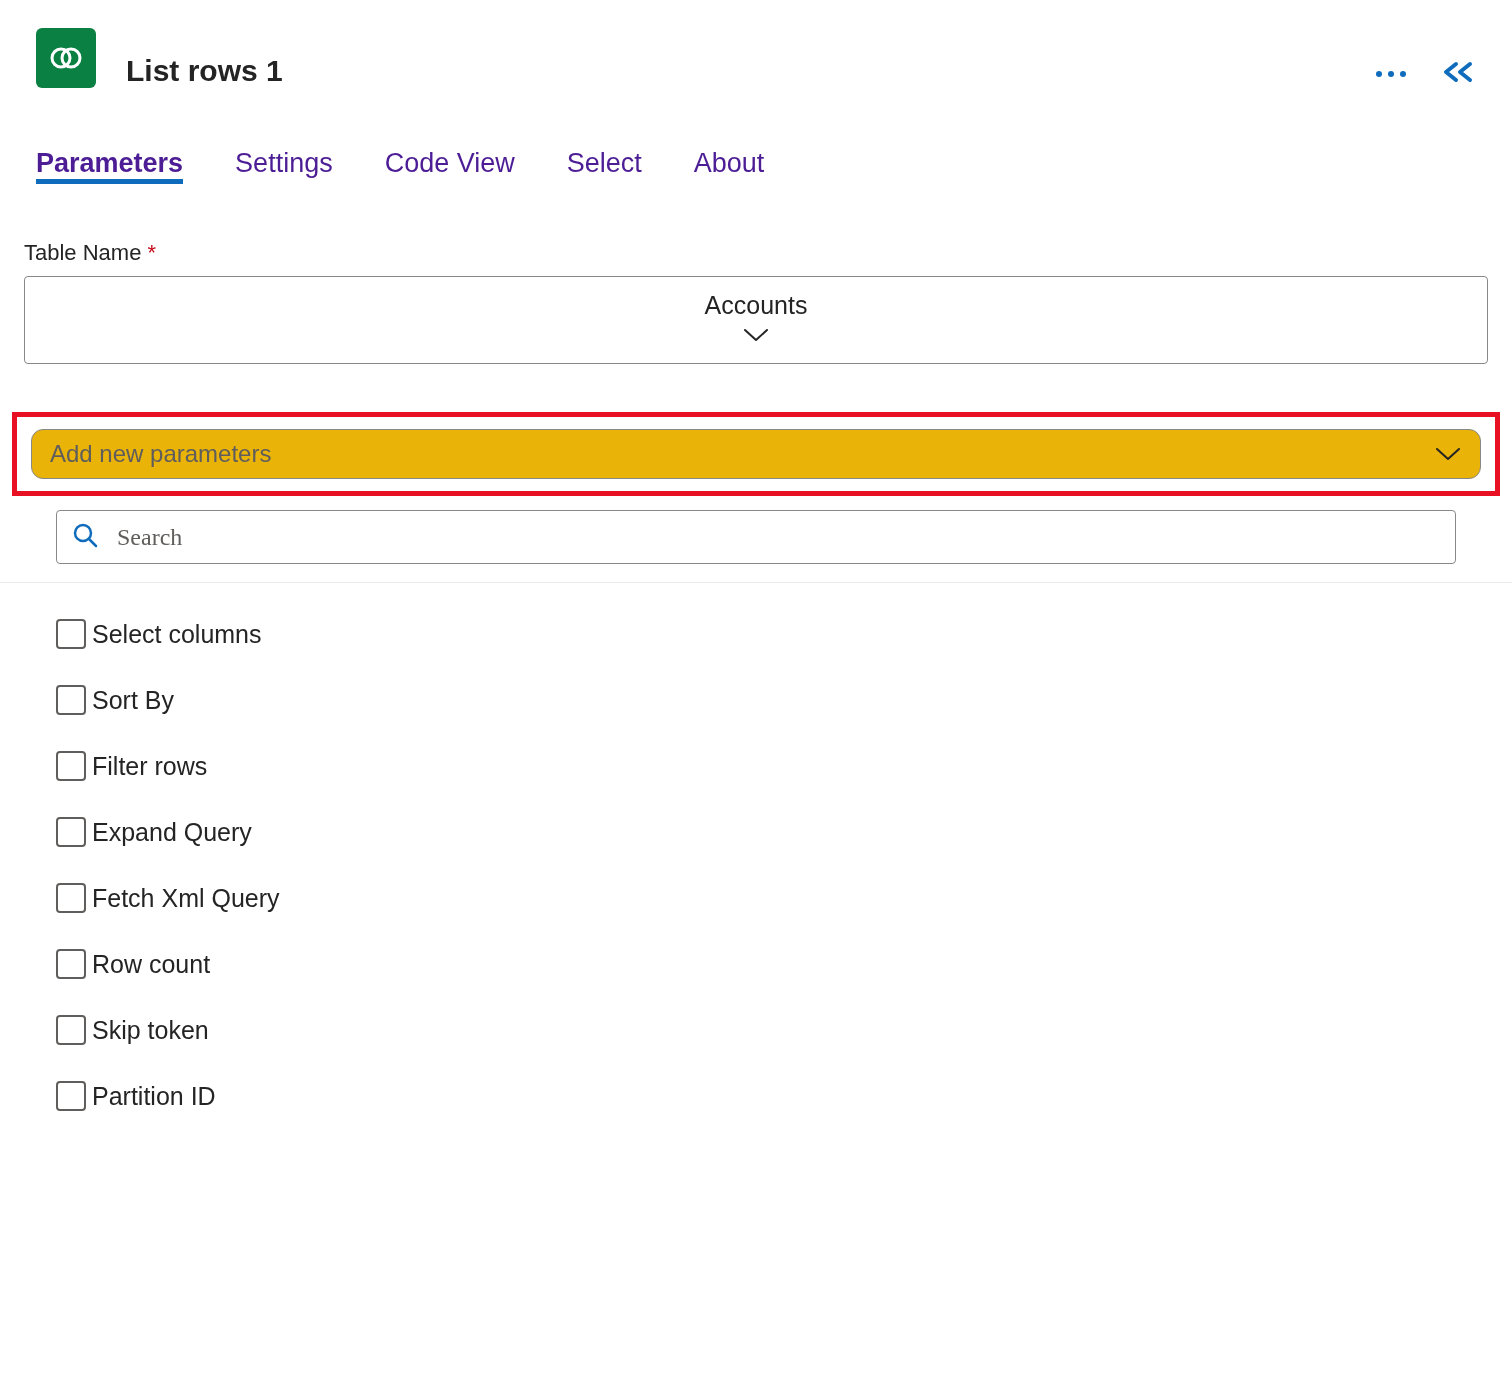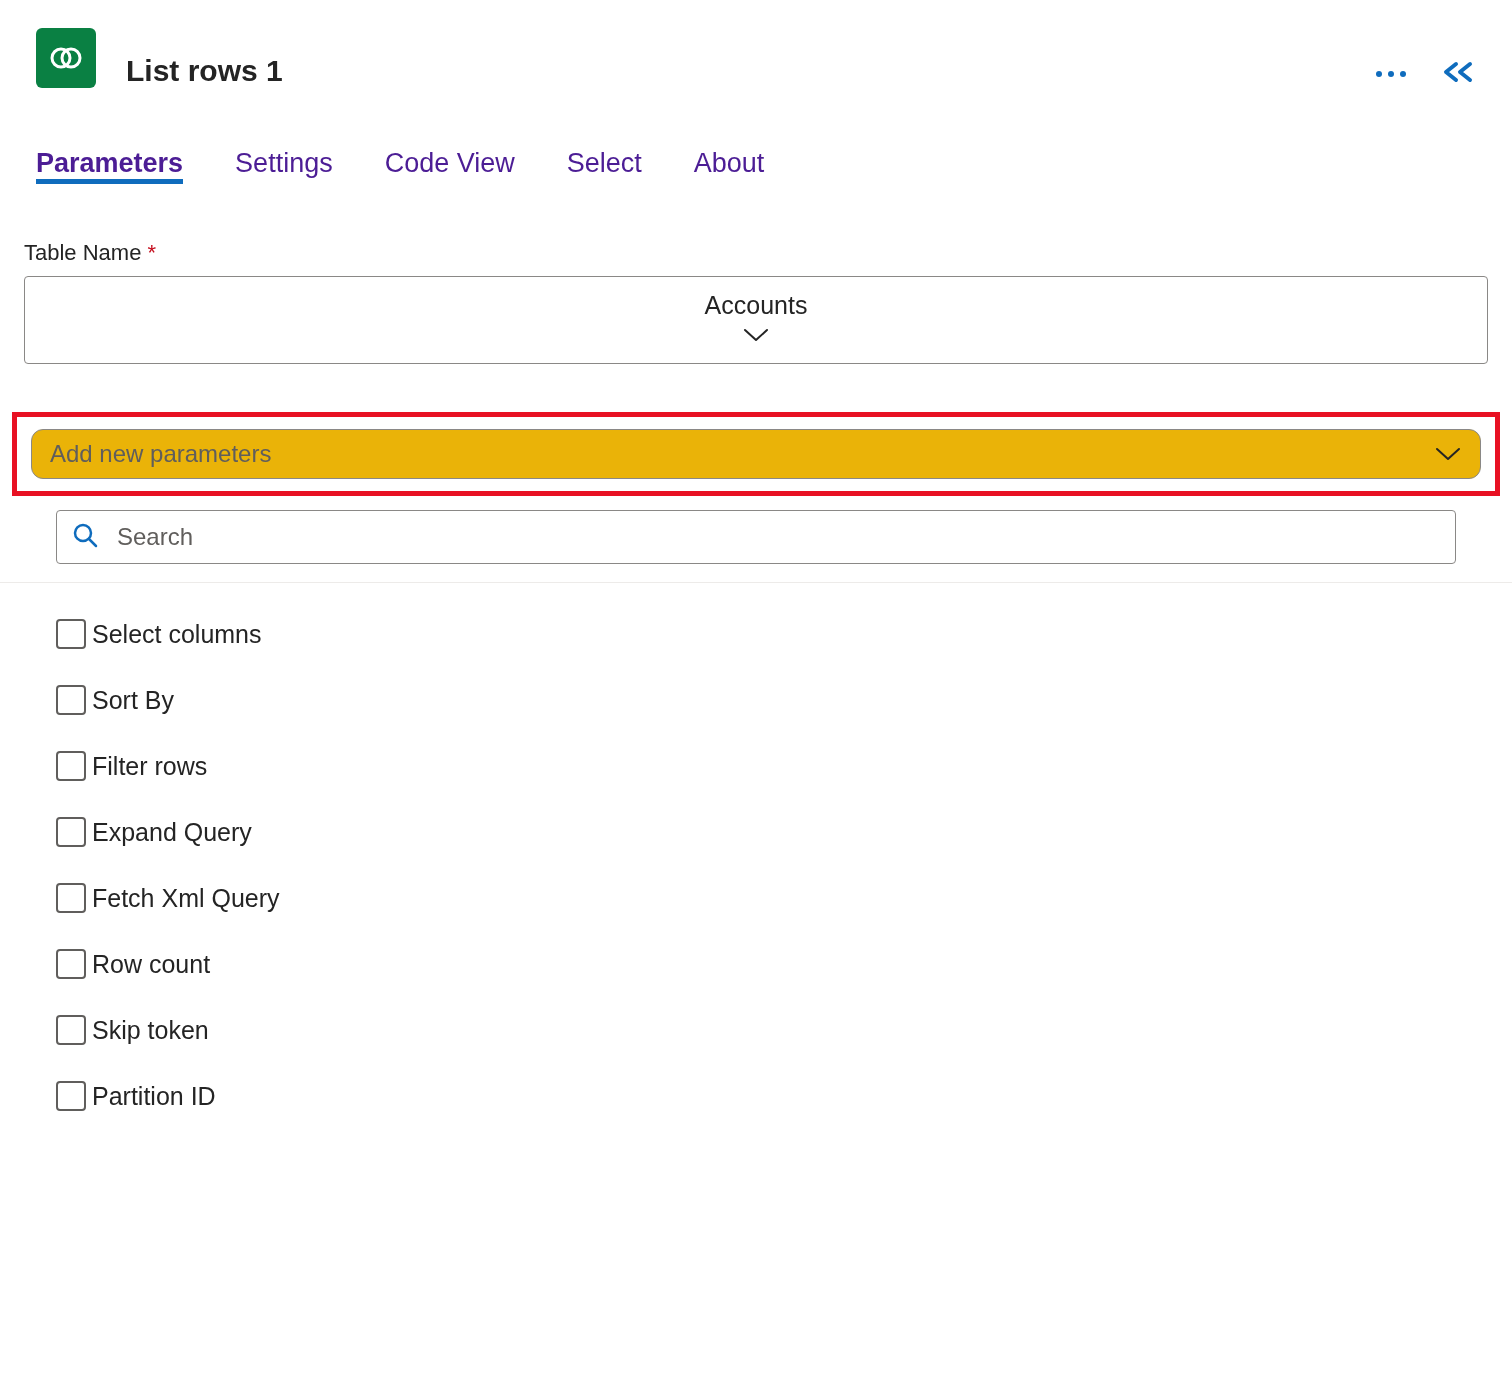--- a/index.html
+++ b/index.html
@@ -144,21 +144,21 @@
     .search-icon {
       color: #0f6cbd;
       flex-shrink: 0;
     }
     .search-input {
       border: none;
       outline: none;
       font-size: 24px;
       color: #605e5c;
       flex: 1;
-      font-family: Liberation Sans, sans-serif;
+      font-family: Liberation Serif, serif;
     }
     .search-input::placeholder {
       color: #605e5c;
     }
     .options-list {
       padding: 18px 56px 0 56px;
     }
     .option-item {
       display: flex;
       align-items: center;

